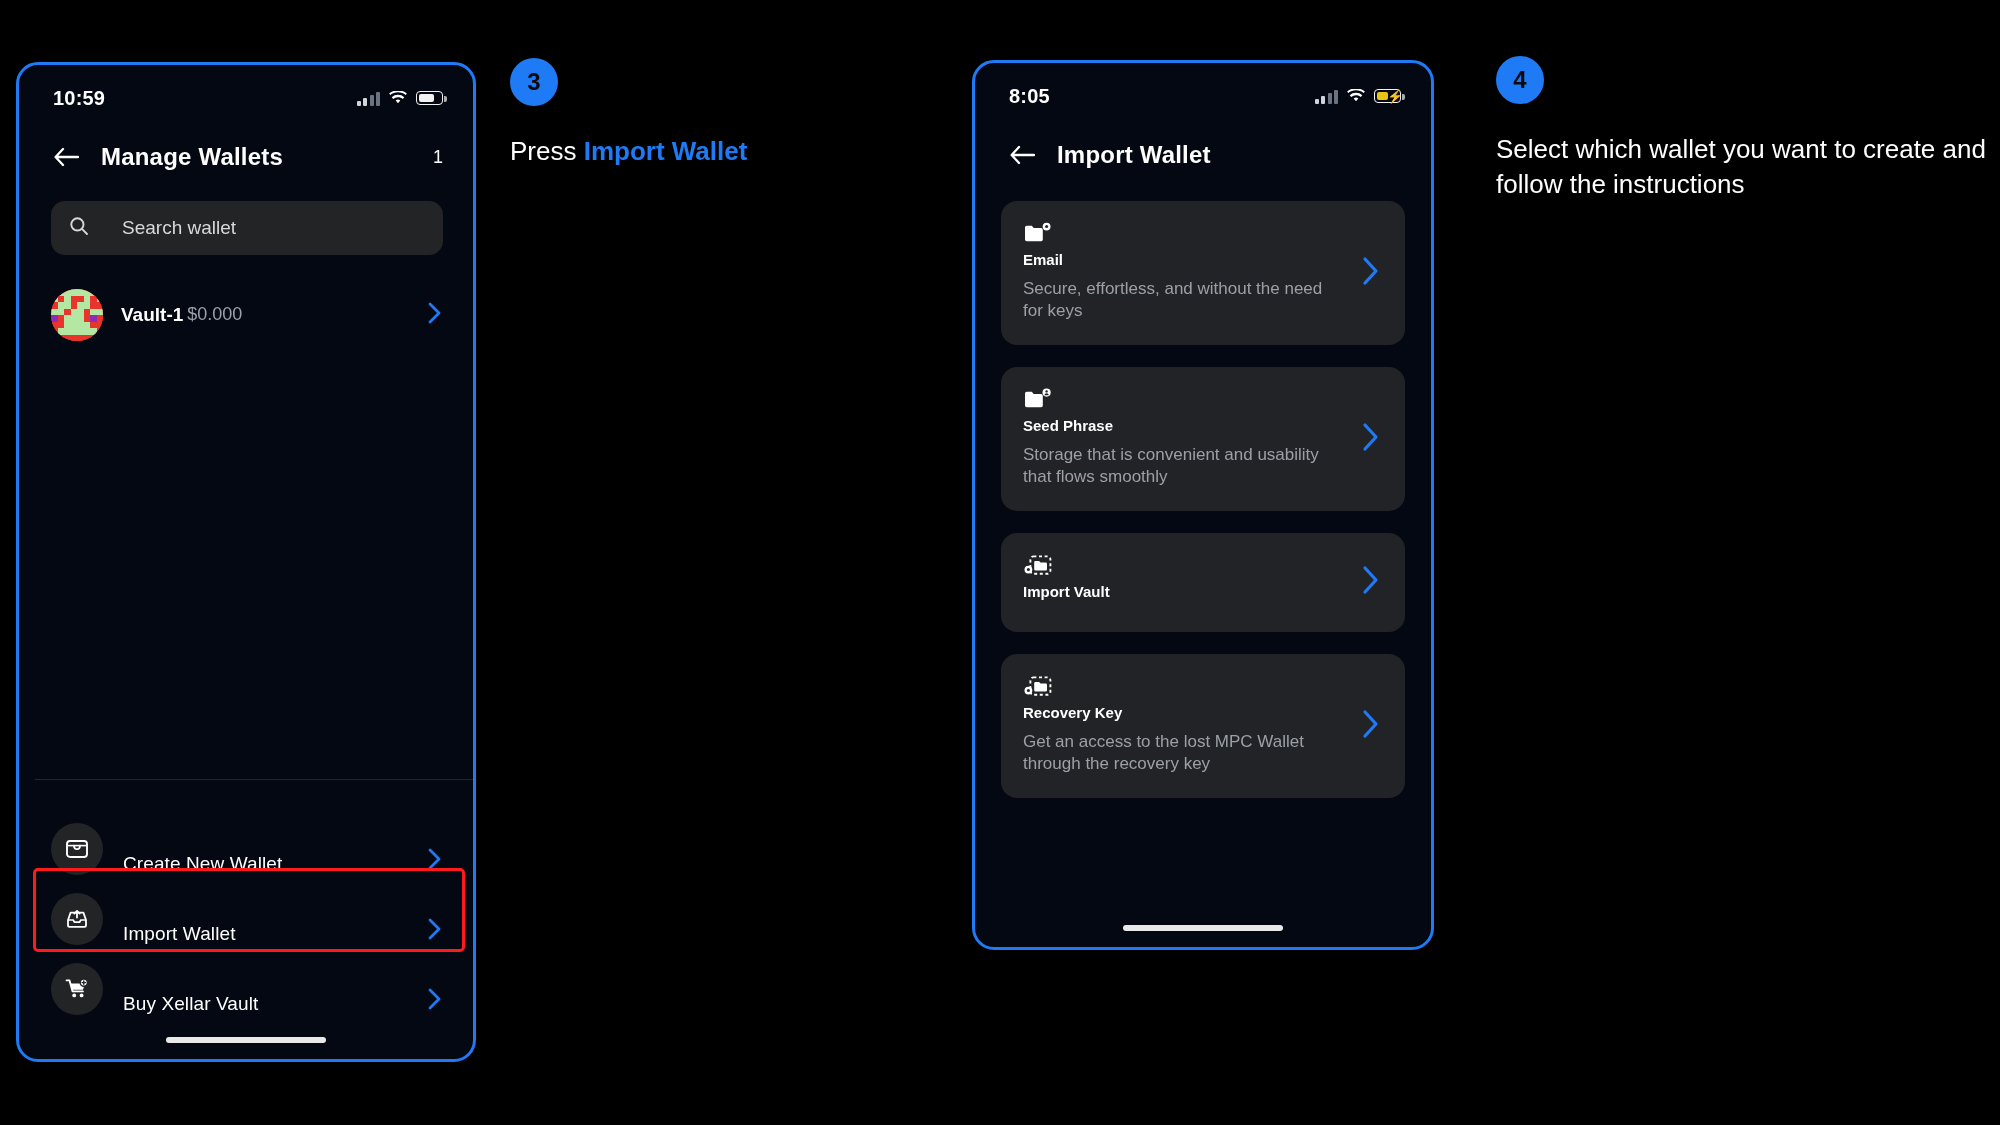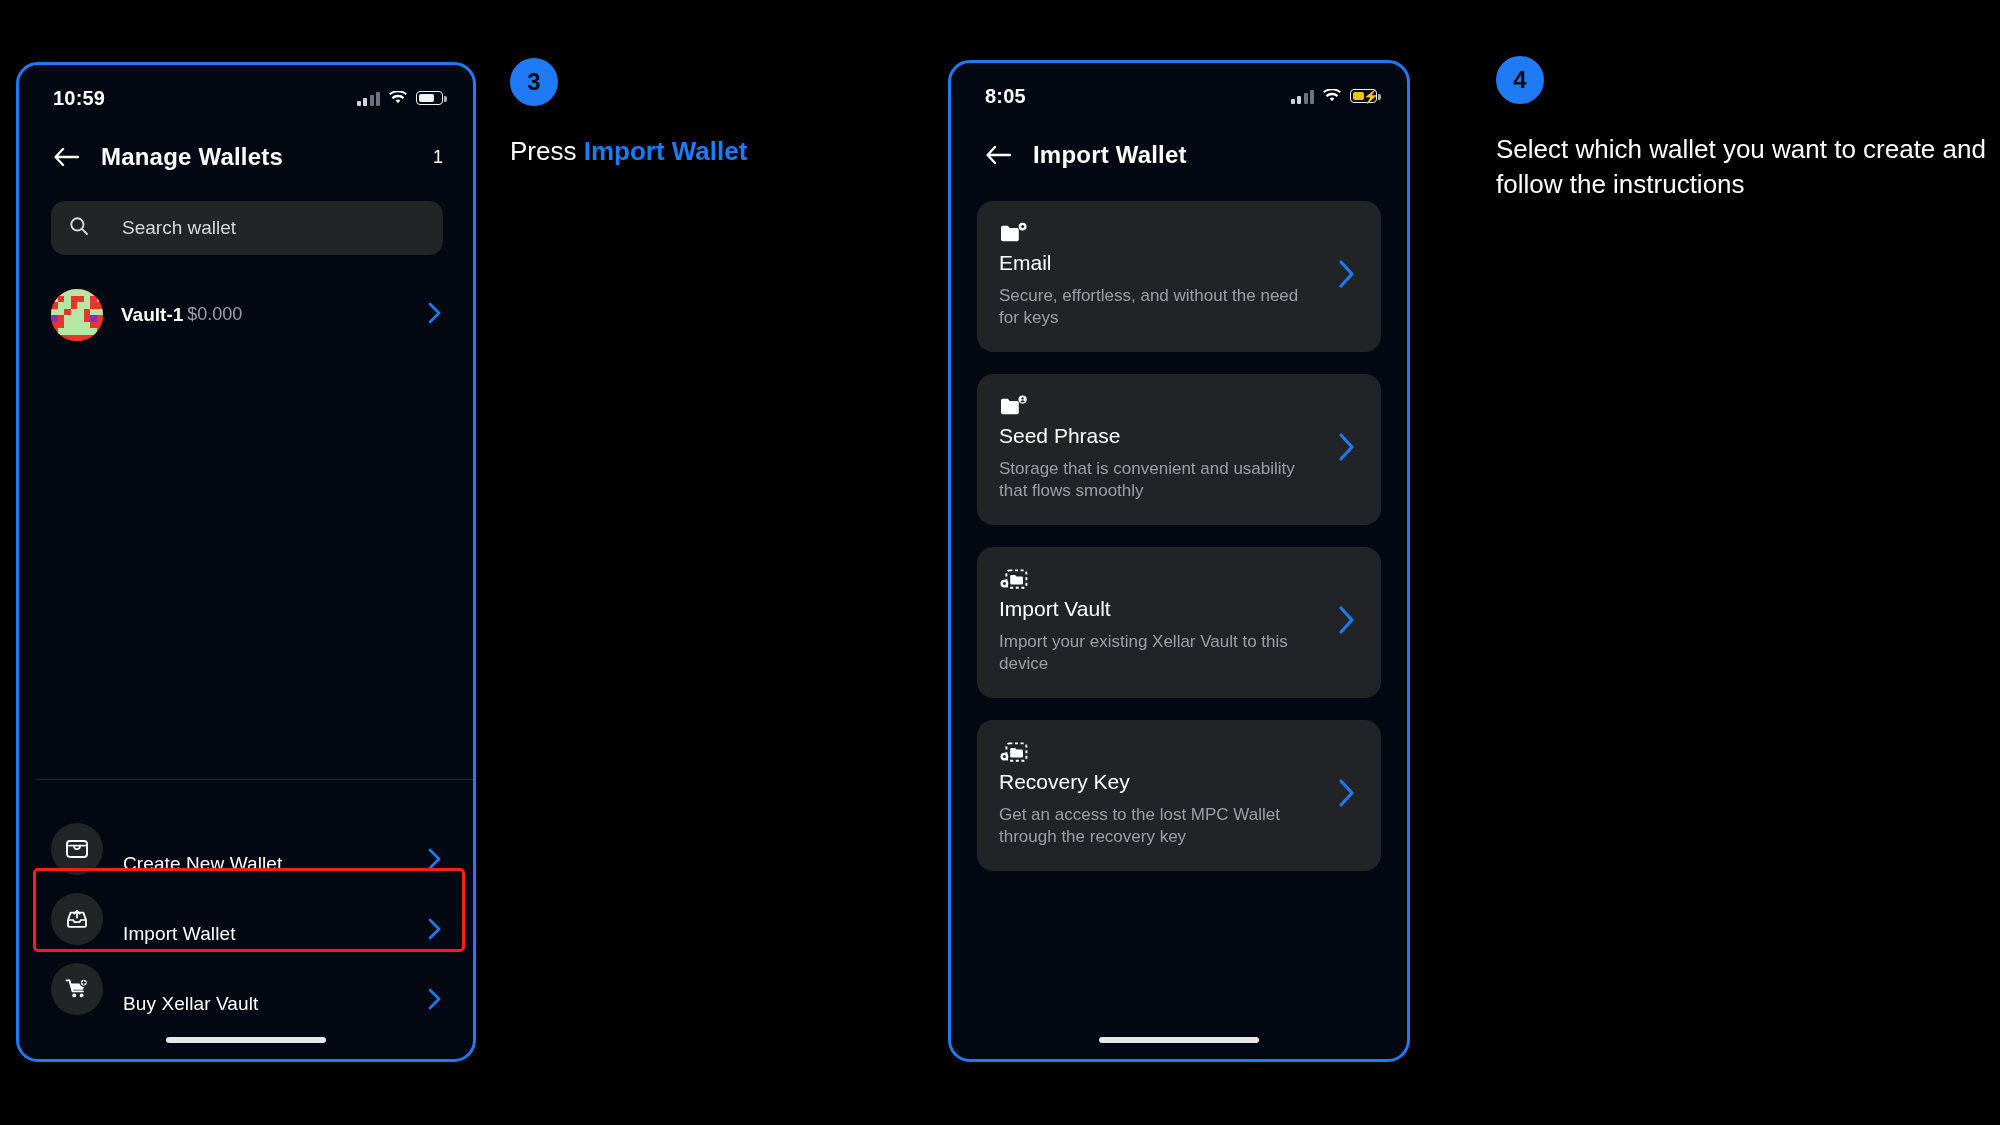--- a/index.html
+++ b/index.html
@@ -13,21 +13,21 @@
 
   
   .phone {
     position: absolute;
     background: #040812;
     border: 3px solid #1f7af5;
     border-radius: 22px;
     overflow: hidden;
   }
   #phone-1 { left: 16px;  top: 62px;  width: 460px; height: 1000px; }
-  #phone-2 { left: 948px;top: 60px;  width: 462px; height: 1002px; }
+  #phone-2 { left: 972px;top: 60px;  width: 462px; height: 890px; }
 
   
   .statusbar {
     position: relative; height: 52px;
     display: flex; align-items: center; justify-content: space-between;
     padding: 14px 30px 0 34px;
   }
   .sb-time { color: #ffffff; font-size: 20px; font-weight: 700; letter-spacing: .2px; }
   .sb-icons { display: flex; align-items: center; gap: 9px; }
   .bars { display: flex; align-items: flex-end; gap: 2.5px; height: 15px; }
@@ -108,21 +108,21 @@
     width: 160px; height: 6px; border-radius: 3px; background:#e9e9e9;
   }
 
   
   .cards { padding: 24px 26px 0 26px; display:flex; flex-direction:column; gap: 22px; }
   .card {
     position:relative; background:#222326; border-radius: 16px;
     padding: 20px 22px 22px 22px;
   }
   .card .c-icon { margin-bottom: 14px; }
-  .card .c-title { color:#ffffff; font-size: 21px; font-weight: 400; margin-bottom: 10px;}
+  .card .c-title { color:#ffffff; font-size: 15px; font-weight: 700; margin-bottom: 10px;}
   .card .c-desc { color:#9ba0a7; font-size: 17px; line-height: 1.32; max-width: 300px; font-weight:500;}
   .card .c-chev { position:absolute; right: 24px; top: 50%; transform: translateY(-50%); }
 
   
   .callout { position: absolute; }
   #callout-3 { left: 510px; top: 58px; width: 440px; }
   #callout-4 { left: 1496px; top: 56px; width: 500px; }
   .badge {
     width: 48px; height: 48px; border-radius: 50%;
     background: #1f7af5; color:#0b0b0d;
@@ -366,21 +366,20 @@
       <div class="card">
         <span class="c-icon">
           <svg width="30" height="26" viewBox="0 0 30 26">
             <rect x="7.4" y="3.4" width="20" height="17.4" rx="3" stroke="#ffffff" stroke-width="1.9" fill="none" stroke-dasharray="3 2.6"></rect>
             <path d="M11.2 9.2a1.3 1.3 0 0 1 1.3-1.3h3.6l1.4 1.7h5.2a1.3 1.3 0 0 1 1.3 1.3v5.3a1.3 1.3 0 0 1-1.3 1.3h-10.2a1.3 1.3 0 0 1-1.3-1.3z" fill="#ffffff"></path>
             <circle cx="5.4" cy="16.6" r="3.9" fill="#ffffff"></circle>
             <circle cx="5.4" cy="16.6" r="1.5" fill="#222326"></circle>
           </svg>
         </span>
         <div class="c-title">Import Vault</div>
-        <div class="c-desc">Import your existing Xellar Vault to this device</div>
         <span class="c-chev">
           <svg width="20" height="32" viewBox="0 0 20 32">
               <path d="M4 4l11 12L4 28" stroke="#1f7af5" stroke-width="3.2" fill="none" stroke-linecap="round" stroke-linejoin="round"></path>
             </svg>
         </span>
       </div>
 
       <div class="card">
         <span class="c-icon">
           <svg width="30" height="26" viewBox="0 0 30 26">

